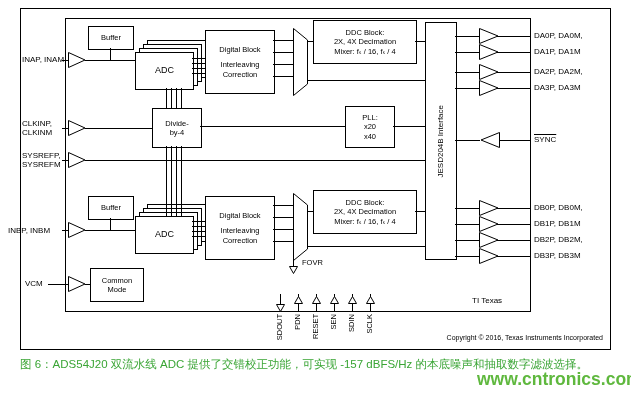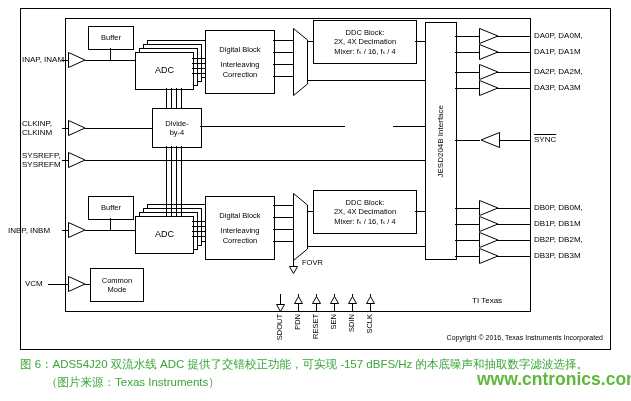--- a/index.html
+++ b/index.html
@@ -151,20 +151,25 @@
   </div>
   <div class="block" style="left:313px;top:190px;width:102px;height:42px">
     <span>DDC Block:</span>
     <span>2X, 4X Decimation</span>
     <span>Mixer: fₛ / 16, fₛ / 4</span>
   </div>
   <div class="hline" style="left:415px;top:41px;width:10px"></div>
   <div class="hline" style="left:415px;top:211px;width:10px"></div>
 
   <div class="hline" style="left:200px;top:126px;width:145px"></div>
+  <div class="block" style="left:345px;top:106px;width:48px;height:40px">
+    <span>PLL:</span>
+    <span>x20</span>
+    <span>x40</span>
+  </div>
   <div class="hline" style="left:393px;top:126px;width:32px"></div>
 
   <div class="block" style="left:425px;top:22px;width:30px;height:236px">
     <span class="vtext">JESD204B Interface</span>
   </div>
 
   <div class="hline" style="left:455px;top:36px;width:24px"></div>
   <div class="hline" style="left:455px;top:52px;width:24px"></div>
   <div class="hline" style="left:455px;top:72px;width:24px"></div>
   <div class="hline" style="left:455px;top:88px;width:24px"></div>
@@ -262,16 +267,15 @@
     </svg>
 
   <div class="pinlbl" style="left:275px;top:314px">SDOUT</div>
   <div class="pinlbl" style="left:293px;top:314px">PDN</div>
   <div class="pinlbl" style="left:311px;top:314px">RESET</div>
   <div class="pinlbl" style="left:329px;top:314px">SEN</div>
   <div class="pinlbl" style="left:347px;top:314px">SDIN</div>
   <div class="pinlbl" style="left:365px;top:314px">SCLK</div>
 
   <div class="caption" style="left:20px;top:357px">图 6：ADS54J20 双流水线 ADC 提供了交错校正功能，可实现 -157 dBFS/Hz 的本底噪声和抽取数字滤波选择。</div>
-  <div class="caption" style="left:46px;top:375px">（图片来源：Texas Instruments）</div>
   <div class="watermark">www.cntronics.com</div>
 
 </div>
 
 </body></html>

